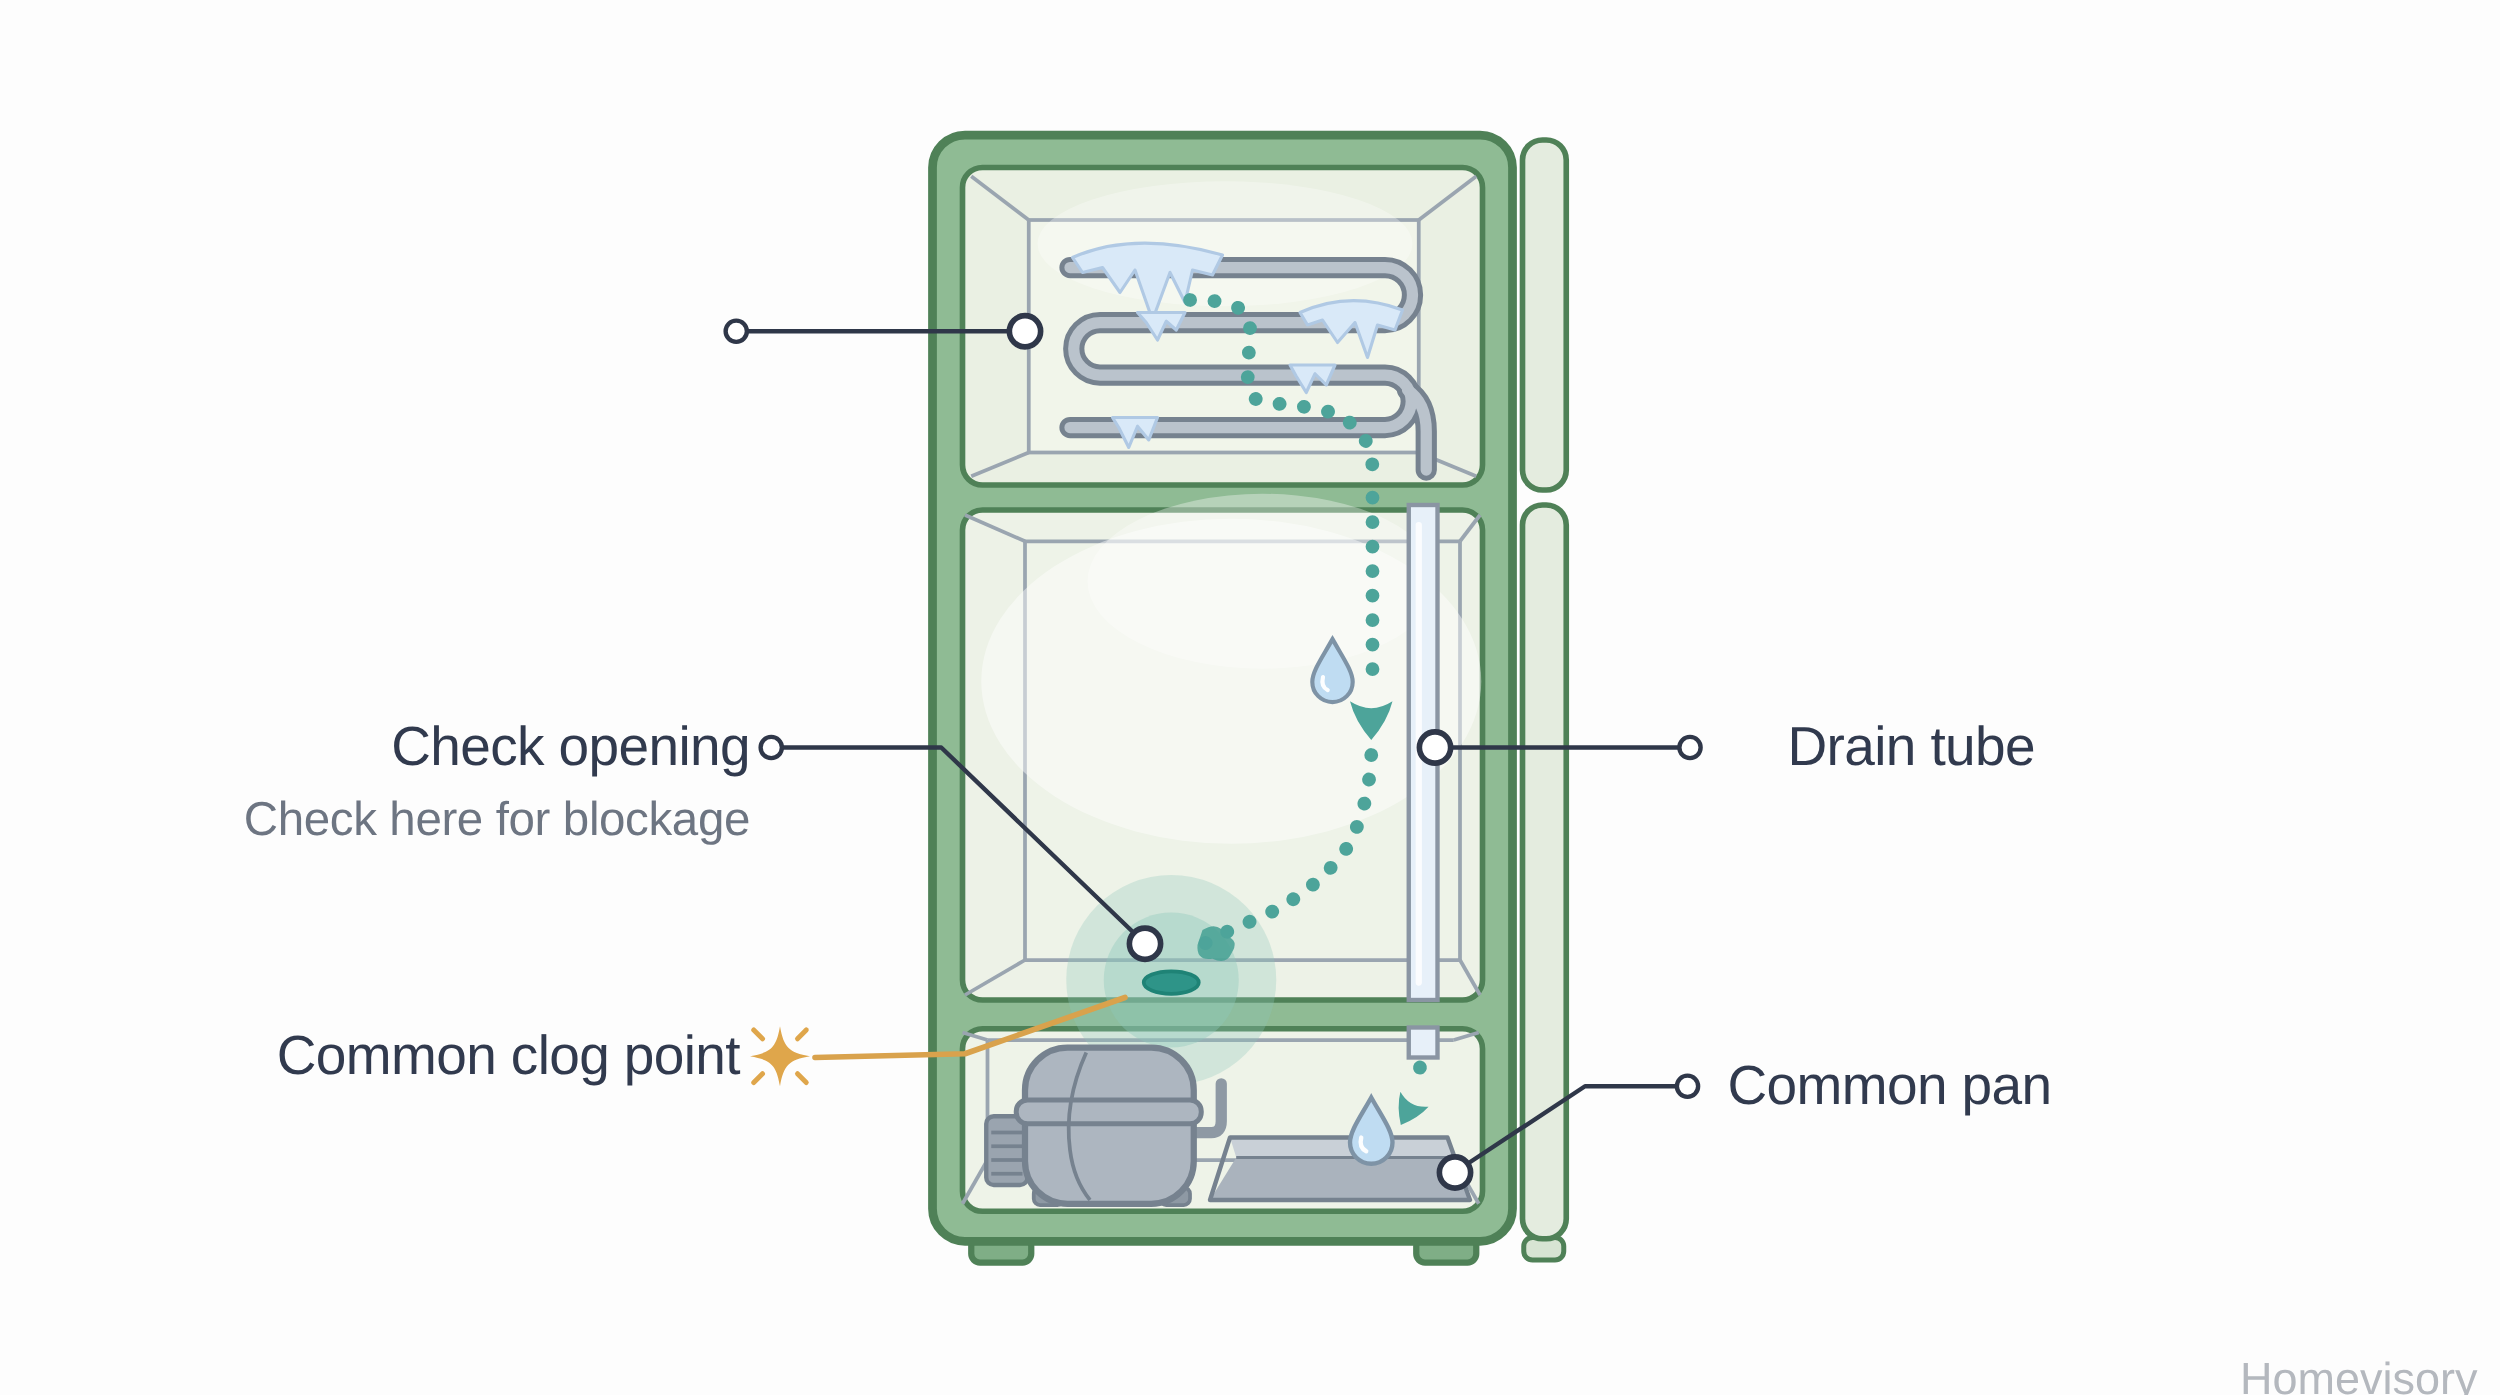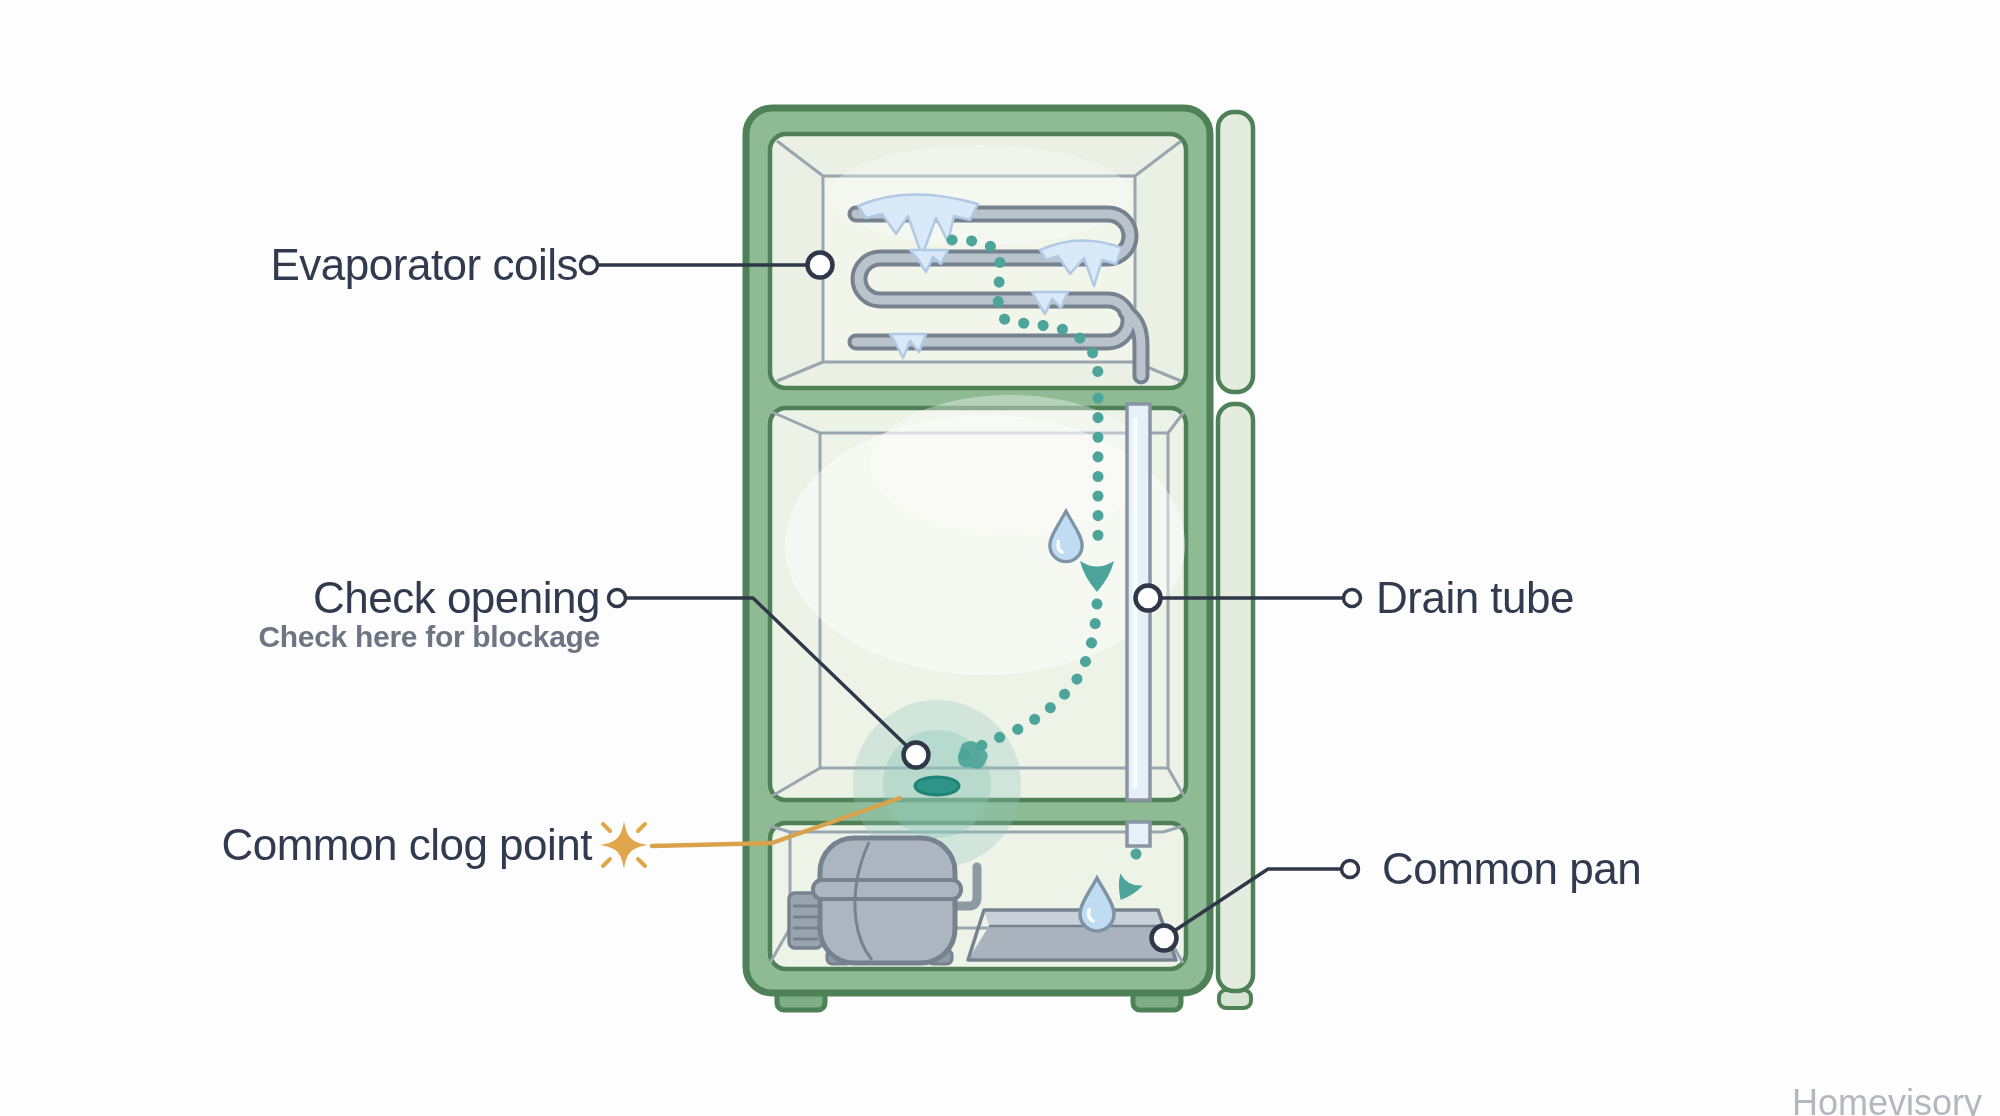--- a/index.html
+++ b/index.html
@@ -8,22 +8,22 @@
     background:#fdfdfd;
     font-family:"Liberation Sans","DejaVu Sans",sans-serif;
   }
   #diagram-svg{position:absolute;left:0;top:0;width:2000px;height:1116px;}
   .label{position:absolute;white-space:nowrap;}
   .label-title{
     font-size:44px;line-height:1.05;font-weight:500;color:#313a4e;
     letter-spacing:-0.5px;
   }
   .label-sub{
-    font-size:30px;line-height:1.05;font-weight:700;color:#6d7582;
-    letter-spacing:-0.3px;
+    font-size:38px;line-height:1.05;font-weight:400;color:#6d7582;
+    letter-spacing:-0.3px;margin-top:16px;
   }
   .align-right{text-align:right;}
   .watermark{
     position:absolute;right:18px;top:1082px;font-size:36px;color:#b4b8be;
     font-weight:400;
   }
 </style>
 </head>
 <body>
 
@@ -176,34 +176,31 @@
       <path d="M 0 -24 C 3 -7 7 -3 24 0 C 7 3 3 7 0 24 C -3 7 -7 3 -24 0 C -7 -3 -3 -7 0 -24 Z" fill="#dfa64b"></path>
       <g stroke="#dfa64b" stroke-width="4" stroke-linecap="round">
         <line x1="14" y1="-14" x2="21" y2="-21"></line>
         <line x1="14" y1="14" x2="21" y2="21"></line>
         <line x1="-14" y1="14" x2="-21" y2="21"></line>
         <line x1="-14" y1="-14" x2="-21" y2="-21"></line>
       </g>
     </g>
   </svg>
 
-  <div class="label align-right" style="left:100px;width:478px;top:242px;">
-    <div class="label-title">Evaporator coils</div>
-  </div>
 
   <div class="label align-right" style="left:150px;width:450px;top:575px;">
     <div class="label-title">Check opening</div>
     <div class="label-sub">Check here for blockage</div>
   </div>
 
   <div class="label align-right" style="left:142px;width:450px;top:822px;">
     <div class="label-title">Common clog point</div>
   </div>
 
-  <div class="label" style="left:1376px;top:575px;">
+  <div class="label" style="left:1430px;top:575px;">
     <div class="label-title">Drain tube</div>
   </div>
 
   <div class="label" style="left:1382px;top:846px;">
     <div class="label-title">Common pan</div>
   </div>
 
   <div class="watermark">Homevisory</div>
 </div>
 

